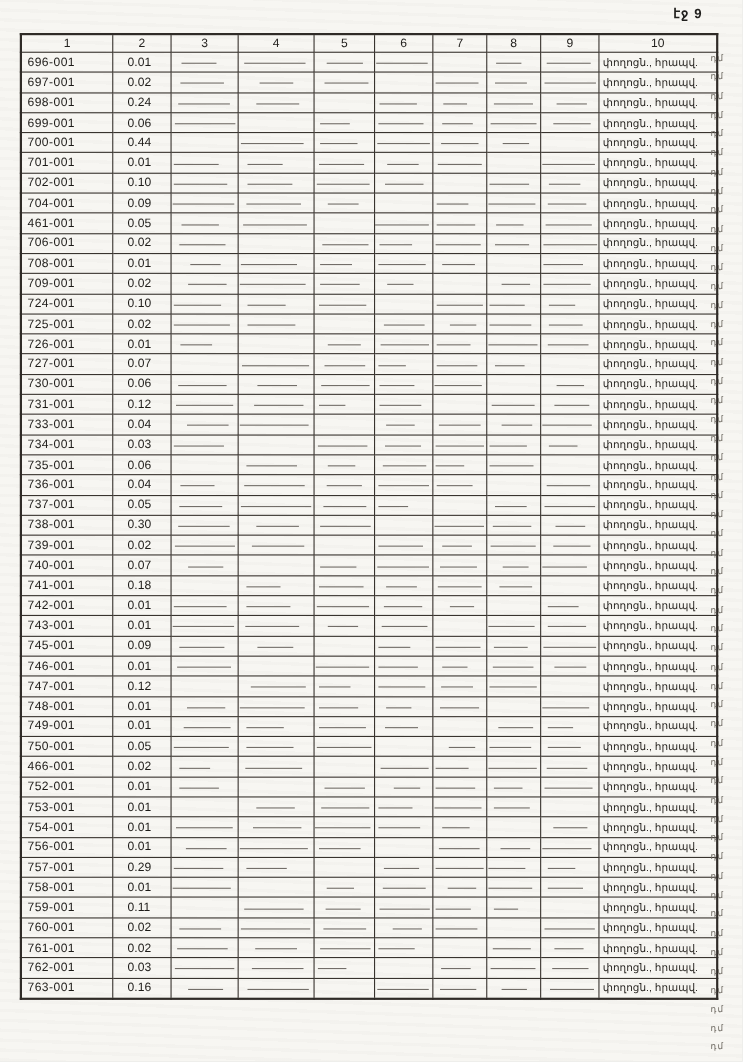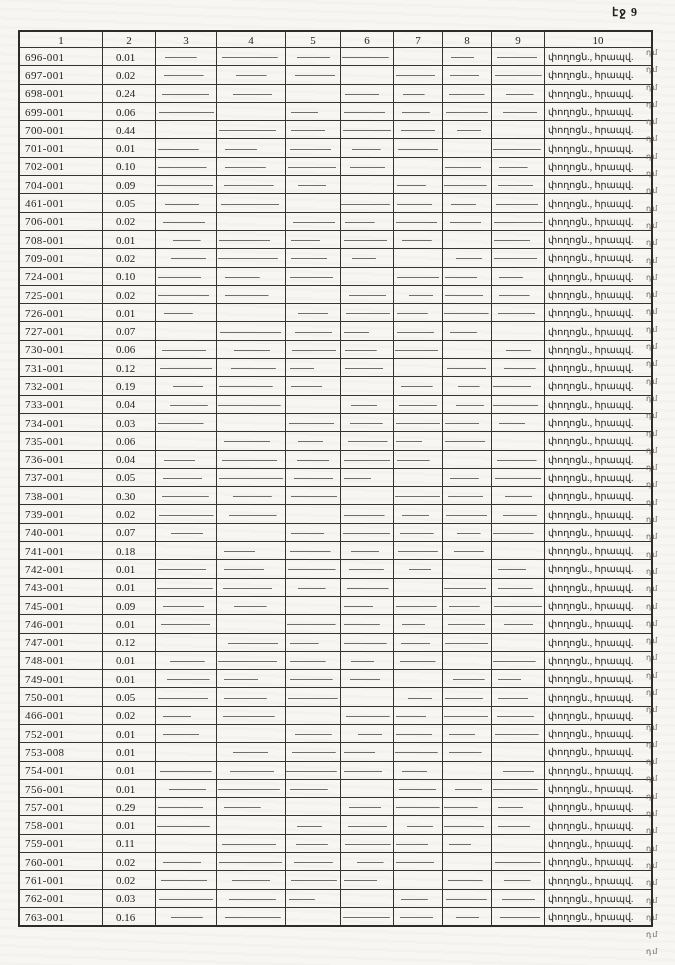--- a/index.html
+++ b/index.html
@@ -1,20 +1,20 @@
 <!DOCTYPE html>
 <html><head>
 <meta charset="utf-8">
 <style>
   html,body { margin:0; padding:0; background:#e8e8e6; }
   .page {
     position:relative;
     width:675px; height:965px;
     background:#f7f6f2;
-    font-family:Liberation Serif, serif;
+    font-family:Liberation Sans, sans-serif;
     overflow:hidden;
   }
   
   .page::before {
     content:"";
     position:absolute; inset:0;
     background:
       repeating-linear-gradient(2deg, rgba(90,85,80,0.025) 0 3px, rgba(255,255,255,0) 3px 9px);
     pointer-events:none;
   }
@@ -311,32 +311,20 @@
           <td class="c3" style="background-image: linear-gradient(rgba(70, 64, 58, 0.75), rgba(70, 64, 58, 0.75)); background-repeat: no-repeat; background-size: 87% 1px; background-position: 48% 56%;"></td>
           <td class="c4" style="background-image: linear-gradient(rgba(70, 64, 58, 0.75), rgba(70, 64, 58, 0.75)); background-repeat: no-repeat; background-size: 66% 1px; background-position: 59% 56%;"></td>
           <td class="c5" style="background-image: linear-gradient(rgba(70, 64, 58, 0.75), rgba(70, 64, 58, 0.75)); background-repeat: no-repeat; background-size: 45% 1px; background-position: 15% 56%;"></td>
           <td class="c6" style="background-image: linear-gradient(rgba(70, 64, 58, 0.75), rgba(70, 64, 58, 0.75)); background-repeat: no-repeat; background-size: 74% 1px; background-position: 26% 56%;"></td>
           <td class="c7"></td>
           <td class="c8" style="background-image: linear-gradient(rgba(70, 64, 58, 0.75), rgba(70, 64, 58, 0.75)); background-repeat: no-repeat; background-size: 82% 1px; background-position: 48% 56%;"></td>
           <td class="c9" style="background-image: linear-gradient(rgba(70, 64, 58, 0.75), rgba(70, 64, 58, 0.75)); background-repeat: no-repeat; background-size: 61% 1px; background-position: 59% 56%;"></td>
           <td class="c10">փողոցն., հրապվ.</td>
         </tr>
         <tr>
-          <td class="c1">732-001</td>
-          <td class="c2">0.19</td>
-          <td class="c3" style="background-image: linear-gradient(rgba(70, 64, 58, 0.75), rgba(70, 64, 58, 0.75)); background-repeat: no-repeat; background-size: 50% 1px; background-position: 55% 56%;"></td>
-          <td class="c4" style="background-image: linear-gradient(rgba(70, 64, 58, 0.75), rgba(70, 64, 58, 0.75)); background-repeat: no-repeat; background-size: 79% 1px; background-position: 11% 56%;"></td>
-          <td class="c5" style="background-image: linear-gradient(rgba(70, 64, 58, 0.75), rgba(70, 64, 58, 0.75)); background-repeat: no-repeat; background-size: 58% 1px; background-position: 22% 56%;"></td>
-          <td class="c6"></td>
-          <td class="c7" style="background-image: linear-gradient(rgba(70, 64, 58, 0.75), rgba(70, 64, 58, 0.75)); background-repeat: no-repeat; background-size: 66% 1px; background-position: 44% 56%;"></td>
-          <td class="c8" style="background-image: linear-gradient(rgba(70, 64, 58, 0.75), rgba(70, 64, 58, 0.75)); background-repeat: no-repeat; background-size: 45% 1px; background-position: 55% 56%;"></td>
-          <td class="c9" style="background-image: linear-gradient(rgba(70, 64, 58, 0.75), rgba(70, 64, 58, 0.75)); background-repeat: no-repeat; background-size: 74% 1px; background-position: 11% 56%;"></td>
-          <td class="c10">փողոցն., հրապվ.</td>
-        </tr>
-        <tr>
           <td class="c1">733-001</td>
           <td class="c2">0.04</td>
           <td class="c3" style="background-image: linear-gradient(rgba(70, 64, 58, 0.75), rgba(70, 64, 58, 0.75)); background-repeat: no-repeat; background-size: 63% 1px; background-position: 62% 56%;"></td>
           <td class="c4" style="background-image: linear-gradient(rgba(70, 64, 58, 0.75), rgba(70, 64, 58, 0.75)); background-repeat: no-repeat; background-size: 92% 1px; background-position: 18% 56%;"></td>
           <td class="c5"></td>
           <td class="c6" style="background-image: linear-gradient(rgba(70, 64, 58, 0.75), rgba(70, 64, 58, 0.75)); background-repeat: no-repeat; background-size: 50% 1px; background-position: 40% 56%;"></td>
           <td class="c7" style="background-image: linear-gradient(rgba(70, 64, 58, 0.75), rgba(70, 64, 58, 0.75)); background-repeat: no-repeat; background-size: 79% 1px; background-position: 51% 56%;"></td>
           <td class="c8" style="background-image: linear-gradient(rgba(70, 64, 58, 0.75), rgba(70, 64, 58, 0.75)); background-repeat: no-repeat; background-size: 58% 1px; background-position: 62% 56%;"></td>
           <td class="c9" style="background-image: linear-gradient(rgba(70, 64, 58, 0.75), rgba(70, 64, 58, 0.75)); background-repeat: no-repeat; background-size: 87% 1px; background-position: 18% 56%;"></td>
           <td class="c10">փողոցն., հրապվ.</td>
@@ -551,21 +539,21 @@
           <td class="c3" style="background-image: linear-gradient(rgba(70, 64, 58, 0.75), rgba(70, 64, 58, 0.75)); background-repeat: no-repeat; background-size: 60% 1px; background-position: 30% 56%;"></td>
           <td class="c4"></td>
           <td class="c5" style="background-image: linear-gradient(rgba(70, 64, 58, 0.75), rgba(70, 64, 58, 0.75)); background-repeat: no-repeat; background-size: 68% 1px; background-position: 52% 56%;"></td>
           <td class="c6" style="background-image: linear-gradient(rgba(70, 64, 58, 0.75), rgba(70, 64, 58, 0.75)); background-repeat: no-repeat; background-size: 47% 1px; background-position: 63% 56%;"></td>
           <td class="c7" style="background-image: linear-gradient(rgba(70, 64, 58, 0.75), rgba(70, 64, 58, 0.75)); background-repeat: no-repeat; background-size: 76% 1px; background-position: 19% 56%;"></td>
           <td class="c8" style="background-image: linear-gradient(rgba(70, 64, 58, 0.75), rgba(70, 64, 58, 0.75)); background-repeat: no-repeat; background-size: 55% 1px; background-position: 30% 56%;"></td>
           <td class="c9" style="background-image: linear-gradient(rgba(70, 64, 58, 0.75), rgba(70, 64, 58, 0.75)); background-repeat: no-repeat; background-size: 84% 1px; background-position: 41% 56%;"></td>
           <td class="c10">փողոցն., հրապվ.</td>
         </tr>
         <tr>
-          <td class="c1">753-008</td>
+          <td class="c1">753-001</td>
           <td class="c2">0.01</td>
           <td class="c3"></td>
           <td class="c4" style="background-image: linear-gradient(rgba(70, 64, 58, 0.75), rgba(70, 64, 58, 0.75)); background-repeat: no-repeat; background-size: 52% 1px; background-position: 48% 56%;"></td>
           <td class="c5" style="background-image: linear-gradient(rgba(70, 64, 58, 0.75), rgba(70, 64, 58, 0.75)); background-repeat: no-repeat; background-size: 81% 1px; background-position: 59% 56%;"></td>
           <td class="c6" style="background-image: linear-gradient(rgba(70, 64, 58, 0.75), rgba(70, 64, 58, 0.75)); background-repeat: no-repeat; background-size: 60% 1px; background-position: 15% 56%;"></td>
           <td class="c7" style="background-image: linear-gradient(rgba(70, 64, 58, 0.75), rgba(70, 64, 58, 0.75)); background-repeat: no-repeat; background-size: 89% 1px; background-position: 26% 56%;"></td>
           <td class="c8" style="background-image: linear-gradient(rgba(70, 64, 58, 0.75), rgba(70, 64, 58, 0.75)); background-repeat: no-repeat; background-size: 68% 1px; background-position: 37% 56%;"></td>
           <td class="c9"></td>
           <td class="c10">փողոցն., հրապվ.</td>
         </tr>

